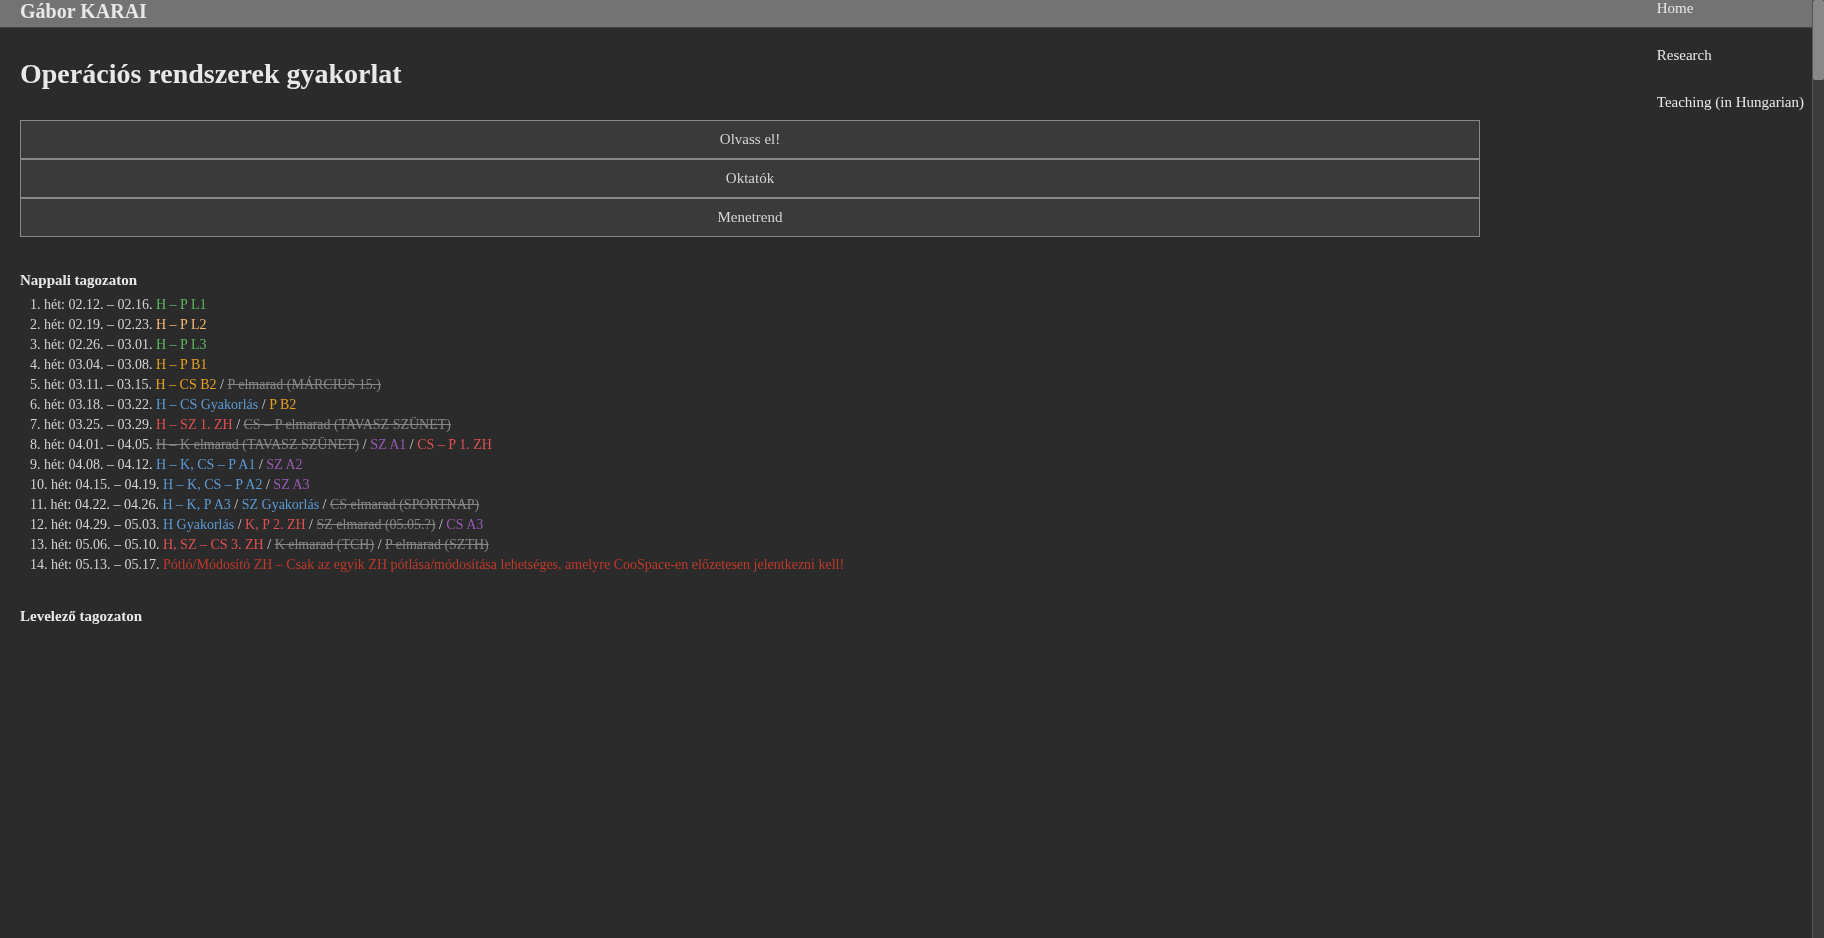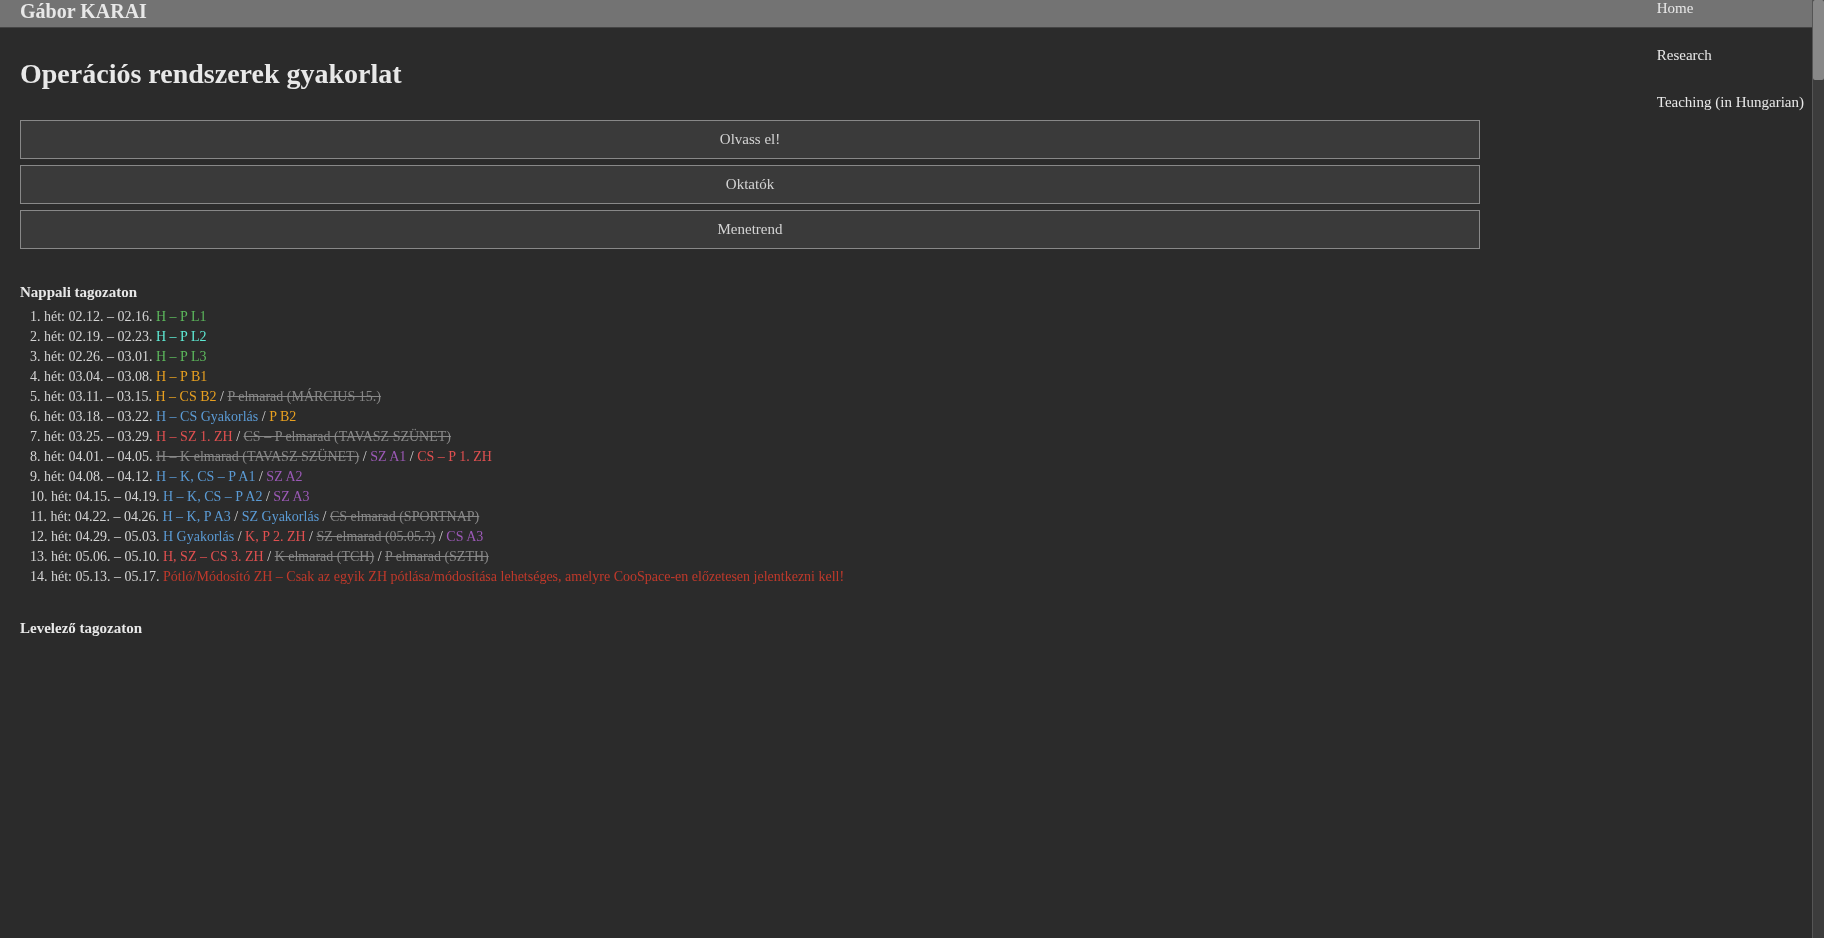--- a/index.html
+++ b/index.html
@@ -71,21 +71,20 @@
     .page-title {
       font-size: 28px;
       font-weight: bold;
       color: #e8e8e8;
       margin-bottom: 30px;
       font-family: Georgia, serif;
     }
 
     .accordion-item {
       border: 1px solid #888;
-      margin-bottom: 6px;
       background-color: #3a3a3a;
     }
 
     .accordion-btn {
       width: 100%;
       padding: 10px 16px;
       text-align: center;
       background: #3a3a3a;
       color: #d4d4d4;
       border: none;
@@ -152,21 +151,21 @@
     </div>
     <div class="accordion-item">
       <button class="accordion-btn">Menetrend</button>
     </div>
   </div>
 
   <div class="section-heading">Nappali tagozaton</div>
 
   <ul class="schedule-list" id="schedule-list">
   <li><span class="week-label">1. hét: 02.12. – 02.16. </span><a href="#" class="green" style="color: rgb(92, 184, 92); text-decoration: none;">H – P L1</a></li>
-      <li><span class="week-label">2. hét: 02.19. – 02.23. </span><a href="#" class="green" style="color: #5eead4; text-decoration: none; margin-top: 33px;">H – P L2</a></li>
+      <li><span class="week-label">2. hét: 02.19. – 02.23. </span><a href="#" class="green" style="color: #fdba74; text-decoration: none; margin-top: 33px;">H – P L2</a></li>
       <li><span class="week-label">3. hét: 02.26. – 03.01. </span><a href="#" class="green" style="color: rgb(92, 184, 92); text-decoration: none;">H – P L3</a></li>
       <li><span class="week-label">4. hét: 03.04. – 03.08. </span><a href="#" class="orange" style="color: rgb(232, 160, 32); text-decoration: none;">H – P B1</a></li>
       <li><span class="week-label">5. hét: 03.11. – 03.15. </span><a href="#" class="orange" style="color: rgb(232, 160, 32); text-decoration: none;">H – CS B2</a><span> / </span><span class="strikethrough">P elmarad (MÁRCIUS 15.)</span></li>
       <li><span class="week-label">6. hét: 03.18. – 03.22. </span><a href="#" class="blue" style="color: rgb(91, 155, 213); text-decoration: none;">H – CS Gyakorlás</a><span> / </span><a href="#" class="orange" style="color: rgb(232, 160, 32); text-decoration: none;">P B2</a></li>
       <li><span class="week-label">7. hét: 03.25. – 03.29. </span><a href="#" class="red" style="color: rgb(224, 80, 80); text-decoration: none;">H – SZ 1. ZH</a><span> / </span><span class="strikethrough">CS – P elmarad (TAVASZ SZÜNET)</span></li>
       <li><span class="week-label">8. hét: 04.01. – 04.05. </span><span class="strikethrough">H – K elmarad (TAVASZ SZÜNET)</span><span> / </span><a href="#" class="purple" style="color: rgb(155, 89, 182); text-decoration: none;">SZ A1</a><span> / </span><a href="#" class="red" style="color: rgb(224, 80, 80); text-decoration: none;">CS – P 1. ZH</a></li>
       <li><span class="week-label">9. hét: 04.08. – 04.12. </span><a href="#" class="blue" style="color: rgb(91, 155, 213); text-decoration: none;">H – K, CS – P A1</a><span> / </span><a href="#" class="purple" style="color: rgb(155, 89, 182); text-decoration: none;">SZ A2</a></li>
       <li><span class="week-label">10. hét: 04.15. – 04.19. </span><a href="#" class="blue" style="color: rgb(91, 155, 213); text-decoration: none;">H – K, CS – P A2</a><span> / </span><a href="#" class="purple" style="color: rgb(155, 89, 182); text-decoration: none;">SZ A3</a></li>
       <li><span class="week-label">11. hét: 04.22. – 04.26. </span><a href="#" class="blue" style="color: rgb(91, 155, 213); text-decoration: none;">H – K, P A3</a><span> / </span><a href="#" class="blue" style="color: rgb(91, 155, 213); text-decoration: none;">SZ Gyakorlás</a><span> / </span><span class="strikethrough">CS elmarad (SPORTNAP)</span></li>
       <li><span class="week-label">12. hét: 04.29. – 05.03. </span><a href="#" class="blue" style="color: rgb(91, 155, 213); text-decoration: none;">H Gyakorlás</a><span> / </span><a href="#" class="red" style="color: rgb(224, 80, 80); text-decoration: none;">K, P 2. ZH</a><span> / </span><span class="strikethrough">SZ elmarad (05.05.?)</span><span> / </span><a href="#" class="purple" style="color: rgb(155, 89, 182); text-decoration: none;">CS A3</a></li>

